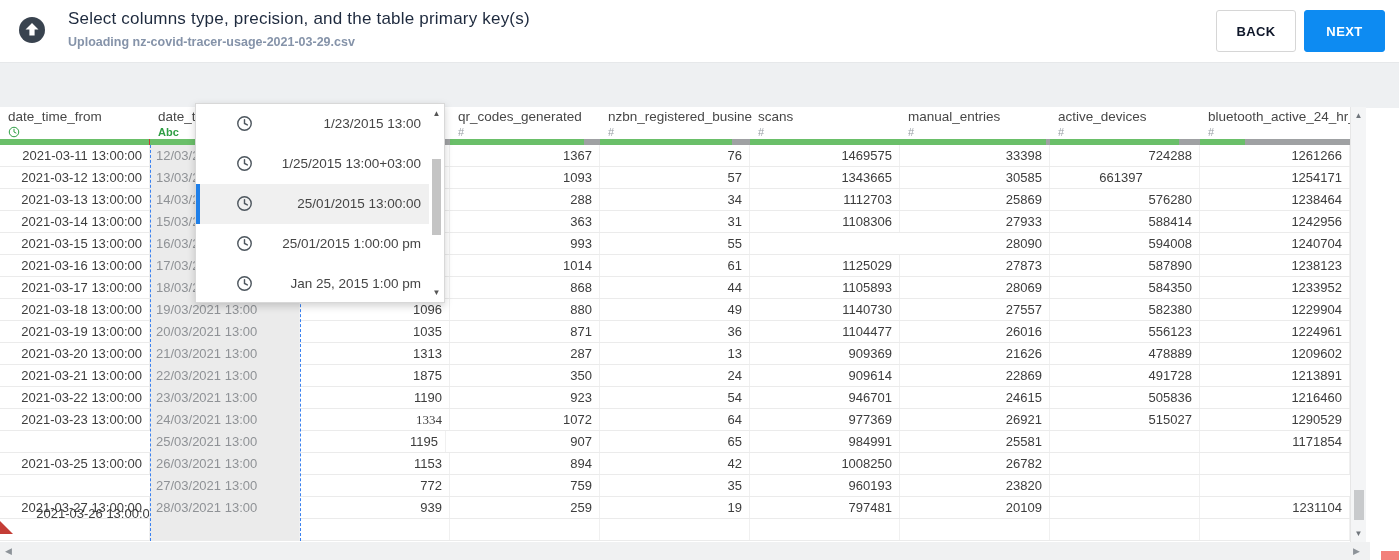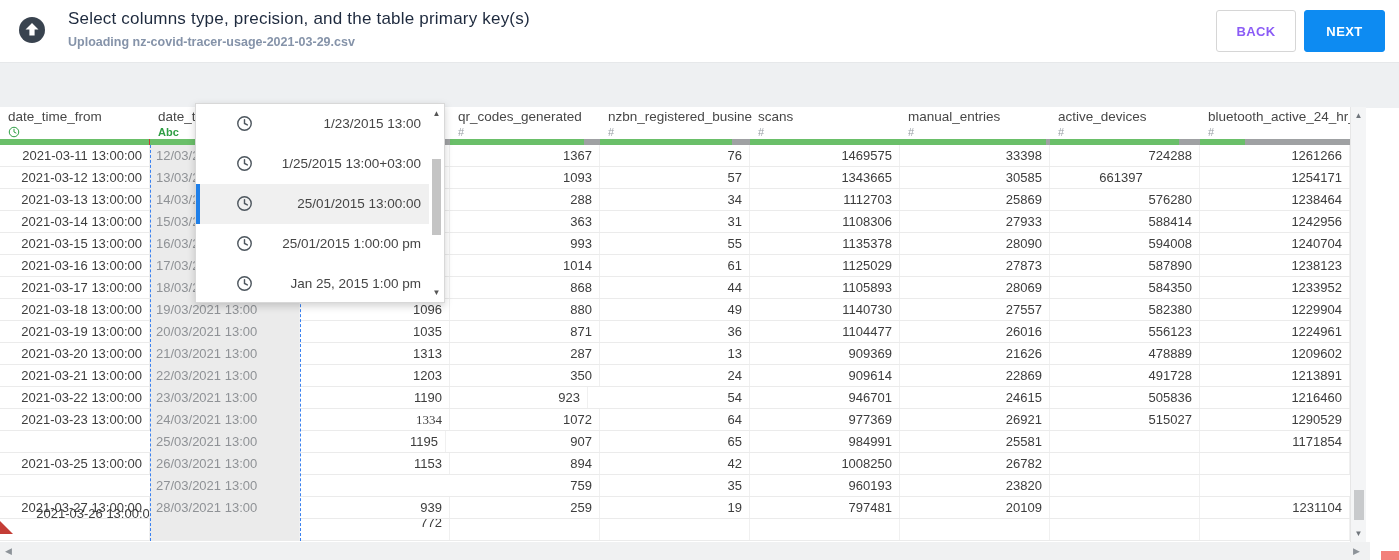--- a/index.html
+++ b/index.html
@@ -7,21 +7,21 @@
        font-family:"Liberation Sans",sans-serif;-webkit-font-smoothing:antialiased;}
   .abs{position:absolute;}
 
   
   .top{position:absolute;left:0;top:0;width:1399px;height:48px;background:#fff;}
   .upload-ic{position:absolute;left:18px;top:16px;width:28px;height:28px;}
   .title{position:absolute;left:68px;top:9px;font-size:17px;color:#1e2a3e;font-weight:500;letter-spacing:.2px;}
   .subtitle{position:absolute;left:68px;top:35px;font-size:12.5px;color:#8593a9;font-weight:600;}
   .btn{position:absolute;top:10px;height:42px;border-radius:3px;font-size:13px;font-weight:700;
        letter-spacing:.4px;text-align:center;line-height:42px;cursor:pointer;box-sizing:border-box;}
-  .btn-back{left:1216px;width:80px;background:#fff;border:1px solid #d6d6d6;color:#8b5cf6;}
+  .btn-back{left:1216px;width:80px;background:#fff;border:1px solid #d6d6d6;color:#0f172a;}
   .btn-next{left:1304px;width:81px;background:#0d8bf2;border:1px solid #0d8bf2;color:#fff;}
 
   
   .toolbar{position:absolute;left:0;top:62px;width:1399px;height:46px;background:#eef0f2;border-top:1px solid #e6e8ea;box-sizing:border-box;}
   .chk{position:absolute;left:124px;top:77px;width:17px;height:17px;background:#2c3a4e;border-radius:2px;
        display:flex;align-items:center;justify-content:center;}
   .ttbtn{position:absolute;left:149px;top:70px;width:37px;height:30px;background:#dfe2e6;border-radius:2px;
        color:#303c4e;font-size:15px;font-weight:700;font-variant:small-caps;text-align:center;line-height:30px;}
   .select{position:absolute;left:196px;top:70px;width:234px;height:31px;background:#d8dbdf;border:1px solid #b6bcc3;
        border-radius:3px;box-sizing:border-box;}
@@ -241,21 +241,20 @@
         <div class="cell" style="left: 900px;">27933</div>
         <div class="cell" style="left: 1050px;">588414</div>
         <div class="cell" style="left: 1200px;">1242956</div>
       </div>
       <div class="row" style="top: 88px;">
         <div class="cell" style="left: 0px;">2021-03-15 13:00:00</div>
         <div class="cell left sel" style="left: 150px;">16/03/2021 13:00</div>
         <div class="cell" style="left: 300px;"></div>
         <div class="cell" style="left: 450px;">993</div>
         <div class="cell" style="left: 600px;">55</div>
-        <div class="cell" style="left: 750px;">1135378</div>
         <div class="cell" style="left: 900px;">28090</div>
         <div class="cell" style="left: 1050px;">594008</div>
         <div class="cell" style="left: 1200px;">1240704</div>
       </div>
       <div class="row" style="top: 110px;">
         <div class="cell" style="left: 0px;">2021-03-16 13:00:00</div>
         <div class="cell left sel" style="left: 150px;">17/03/2021 13:00</div>
         <div class="cell" style="left: 300px;"></div>
         <div class="cell" style="left: 450px;">1014</div>
         <div class="cell" style="left: 600px;">61</div>
@@ -304,33 +303,33 @@
         <div class="cell" style="left: 450px;">287</div>
         <div class="cell" style="left: 600px;">13</div>
         <div class="cell" style="left: 750px;">909369</div>
         <div class="cell" style="left: 900px;">21626</div>
         <div class="cell" style="left: 1050px;">478889</div>
         <div class="cell" style="left: 1200px;">1209602</div>
       </div>
       <div class="row" style="top: 220px;">
         <div class="cell" style="left: 0px;">2021-03-21 13:00:00</div>
         <div class="cell left sel" style="left: 150px;">22/03/2021 13:00</div>
-        <div class="cell" style="left: 300px;">1203</div>
+        <div class="cell" style="left: 300px;">1875</div>
         <div class="cell" style="left: 450px;">350</div>
         <div class="cell" style="left: 600px;">24</div>
         <div class="cell" style="left: 750px;">909614</div>
         <div class="cell" style="left: 900px;">22869</div>
         <div class="cell" style="left: 1050px;">491728</div>
         <div class="cell" style="left: 1200px;">1213891</div>
       </div>
       <div class="row" style="top: 242px;">
         <div class="cell" style="left: 0px;">2021-03-22 13:00:00</div>
         <div class="cell left sel" style="left: 150px;">23/03/2021 13:00</div>
         <div class="cell" style="left: 300px;">1190</div>
-        <div class="cell" style="left: 438px;">923</div>
+        <div class="cell" style="left: 450px;">923</div>
         <div class="cell" style="left: 600px;">54</div>
         <div class="cell" style="left: 750px;">946701</div>
         <div class="cell" style="left: 900px;">24615</div>
         <div class="cell" style="left: 1050px;">505836</div>
         <div class="cell" style="left: 1200px;">1216460</div>
       </div>
       <div class="row" style="top: 264px;">
         <div class="cell" style="left: 0px;">2021-03-23 13:00:00</div>
         <div class="cell left sel" style="left: 150px;">24/03/2021 13:00</div>
         <div class="cell" style="left: 300px; font-family: Liberation Serif, serif;">1334</div>
@@ -358,21 +357,21 @@
         <div class="cell" style="left: 450px;">894</div>
         <div class="cell" style="left: 600px;">42</div>
         <div class="cell" style="left: 750px;">1008250</div>
         <div class="cell" style="left: 900px;">26782</div>
         <div class="cell" style="left: 1050px;"></div>
         <div class="cell" style="left: 1200px;"></div>
       </div>
       <div class="row" style="top: 330px;">
         <div class="cell" style="left: 15px; margin-top: 28px;">2021-03-26 13:00:00</div>
         <div class="cell left sel" style="left: 150px;">27/03/2021 13:00</div>
-        <div class="cell" style="left: 300px; margin-top: 37px;">772</div>
+        <div class="cell" style="left: 300px;">772</div>
         <div class="cell" style="left: 450px;">759</div>
         <div class="cell" style="left: 600px;">35</div>
         <div class="cell" style="left: 750px;">960193</div>
         <div class="cell" style="left: 900px;">23820</div>
         <div class="cell" style="left: 1050px;"></div>
       </div>
       <div class="row" style="top: 352px;">
         <div class="cell" style="left: 0px;">2021-03-27 13:00:00</div>
         <div class="cell left sel" style="left: 150px;">28/03/2021 13:00</div>
         <div class="cell" style="left: 300px;">939</div>

